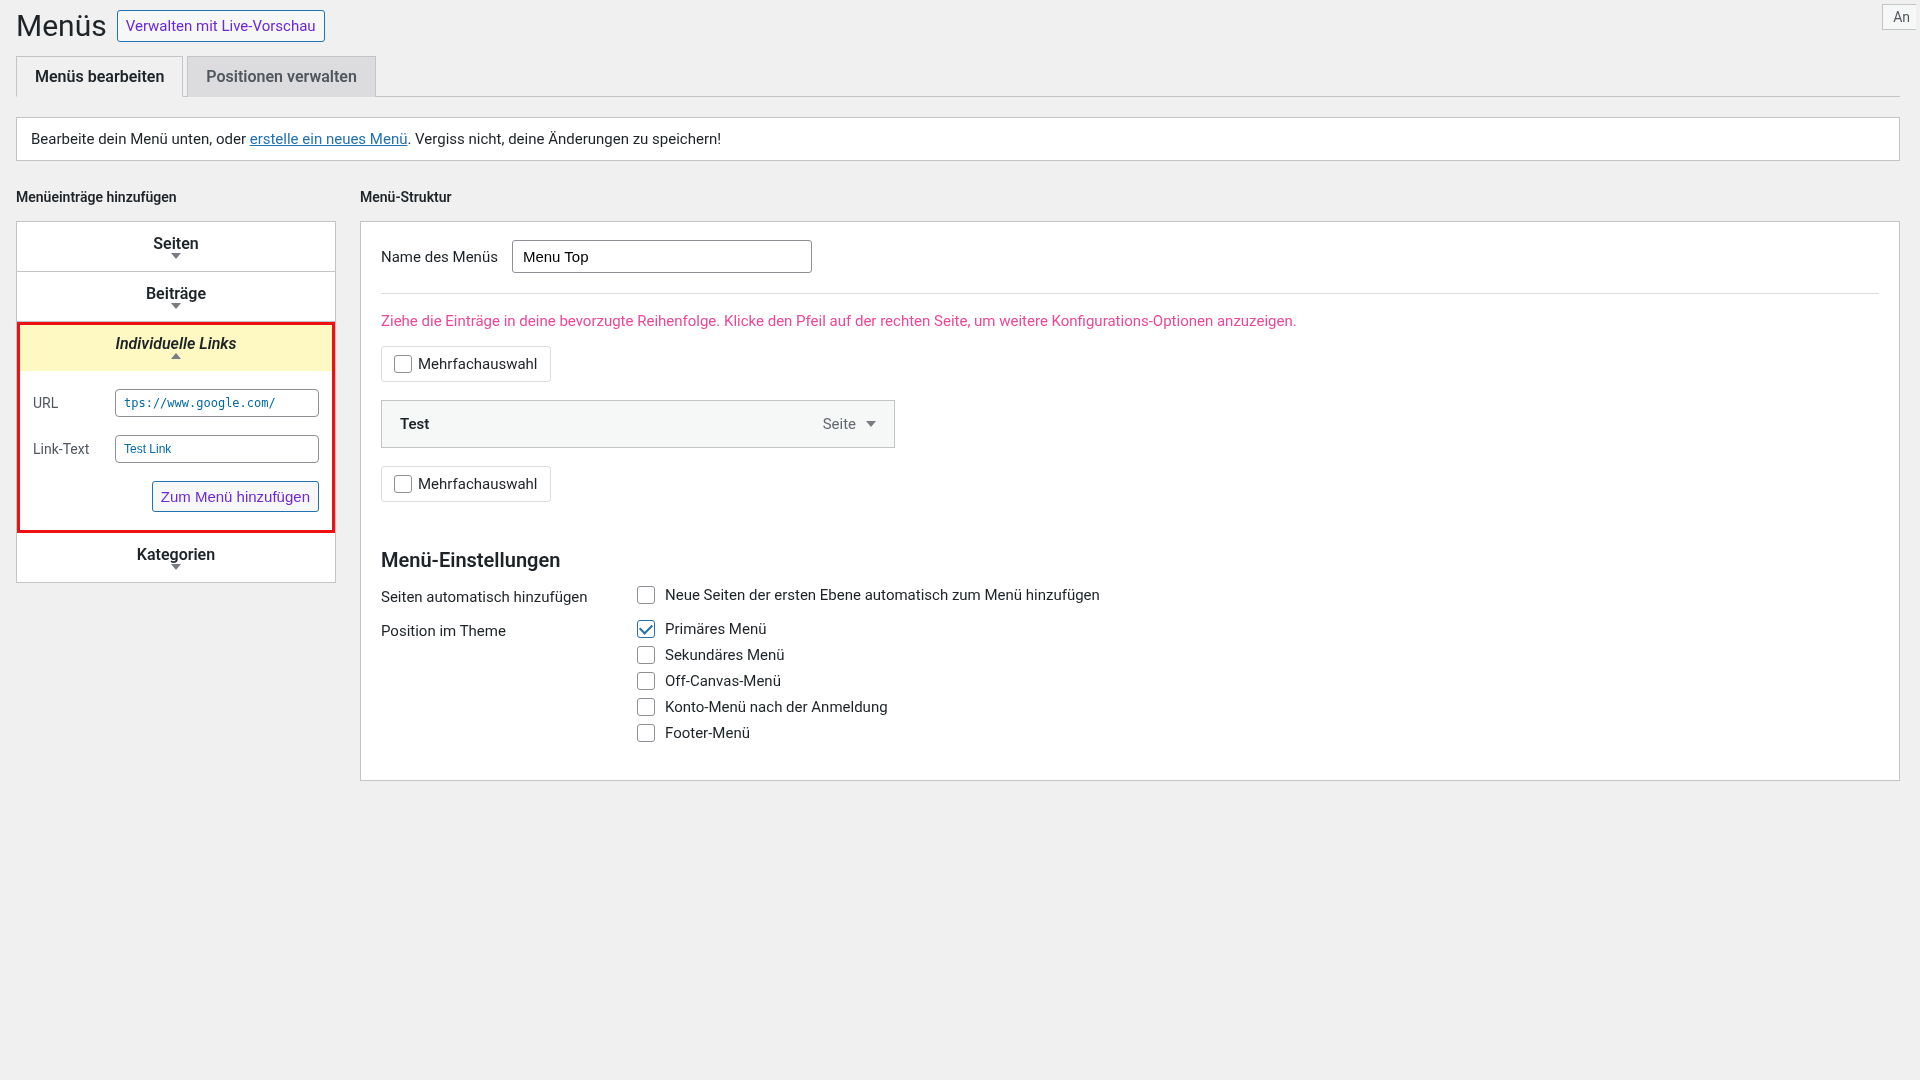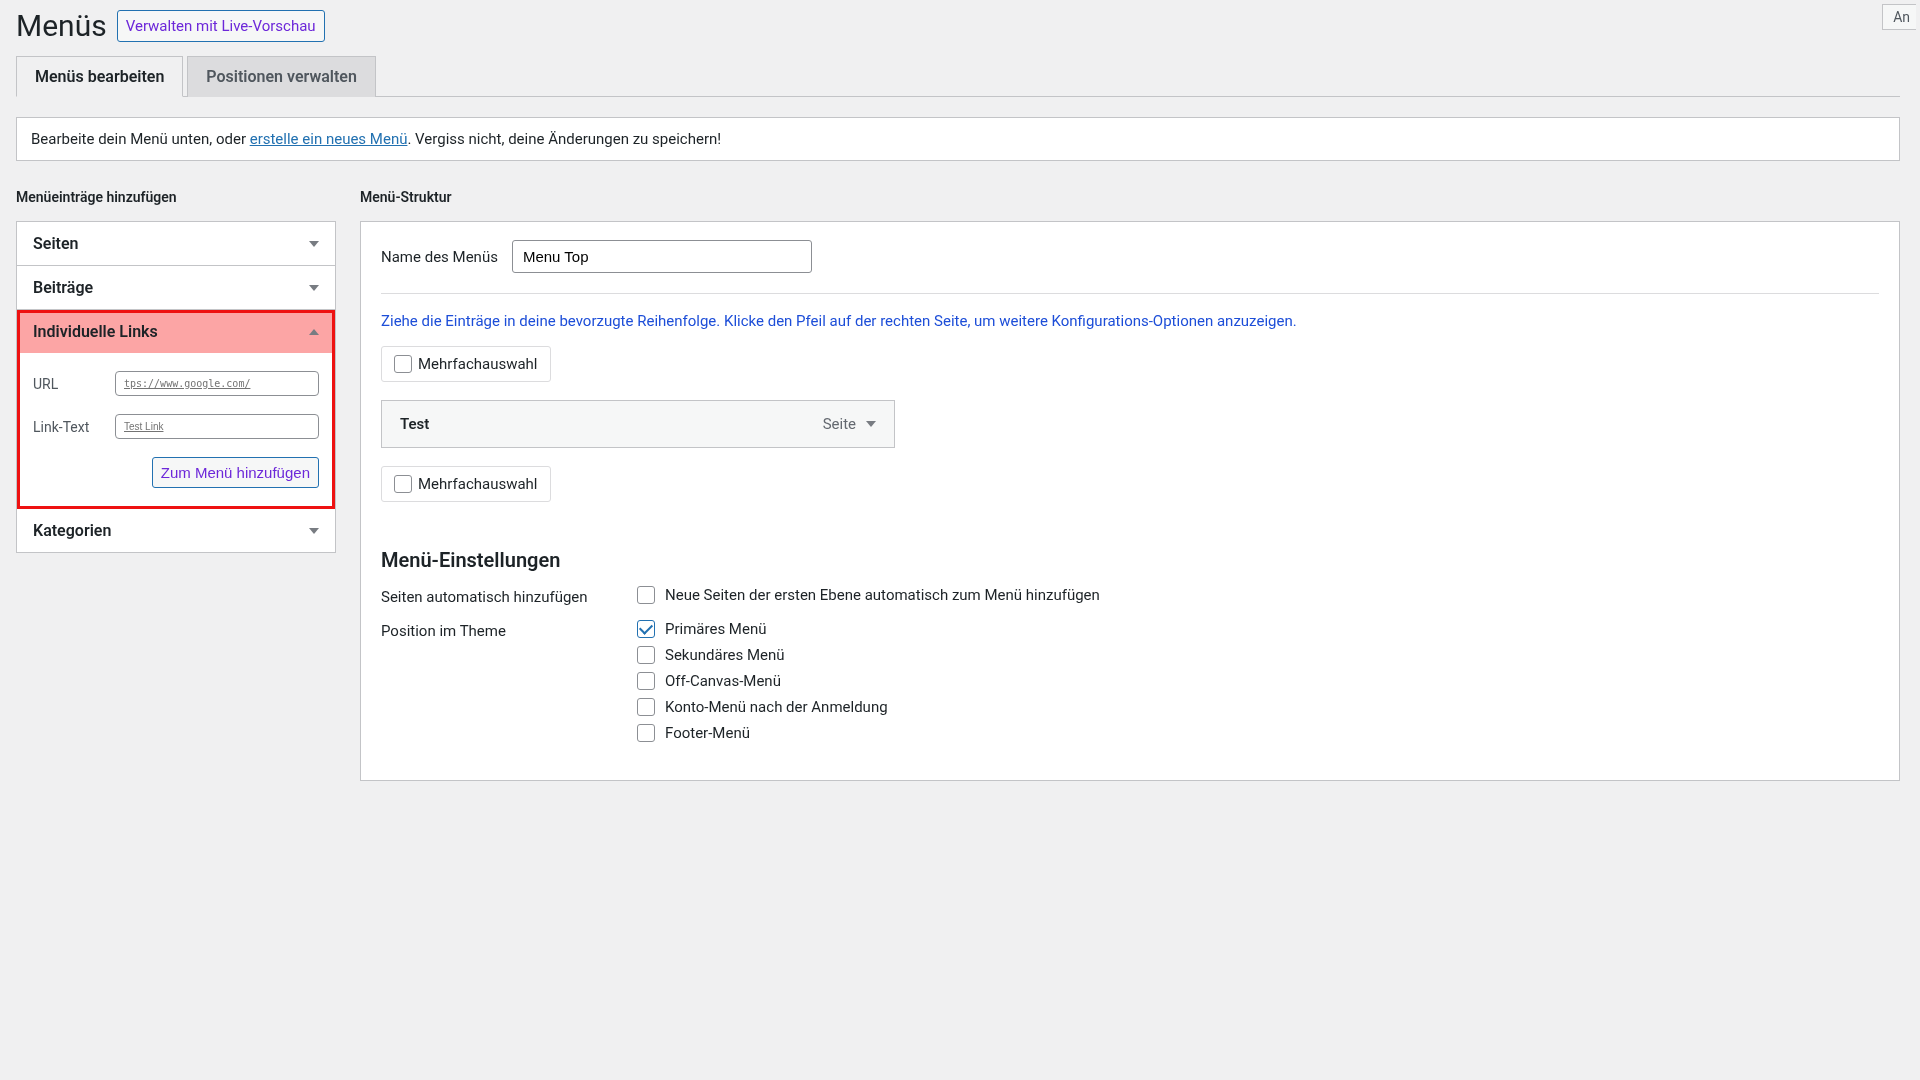--- a/index.html
+++ b/index.html
@@ -60,44 +60,45 @@
 .col-right { flex: 1; }
 h2.section-h { font-size: 14px; font-weight: 600; margin-bottom: 16px; color: #1d2327; }
 
 .metabox-holder { border: 1px solid #c3c4c7; background: #fff; }
 .postbox { border-bottom: 1px solid #c3c4c7; }
 .postbox:last-child { border-bottom: none; }
 .postbox-header {
   display: flex; justify-content: space-between; align-items: center;
   padding: 12px 16px; font-size: 16px; font-weight: 600; cursor: pointer;
   background: #fff;
-}
-.postbox.open .postbox-header { background: #fca5a5; }
+  flex-direction: column;
+}
+.postbox.open .postbox-header { background: #fef9c3; font-style: italic; }
 .postbox.highlight-red { outline: 3px solid #e11; outline-offset: -3px; }
 .tri { width: 0; height: 0; display: inline-block; }
 .tri.down { border-left: 5px solid transparent; border-right: 5px solid transparent; border-top: 6px solid #787c82; }
 .tri.up { border-left: 5px solid transparent; border-right: 5px solid transparent; border-bottom: 6px solid #787c82; }
 .postbox-body { padding: 18px 16px 20px; }
 .form-row { display: flex; align-items: center; gap: 12px; margin-bottom: 18px; }
 .form-row label { width: 70px; color: #50575e; font-size: 14px; }
 .form-row input[type=text] {
   flex: 1; border: 1px solid #8c8f94; border-radius: 4px;
-  padding: 6px 8px; font-size: 10px; color: #737373; text-decoration: underline;
+  padding: 6px 8px; font-size: 12px; color: #0369a1;
 }
 .form-row input.mono { font-family: Menlo, monospace; }
 .actions-right { text-align: right; }
 
 .menu-panel { border: 1px solid #c3c4c7; background: #fff; padding: 18px 20px 24px; }
 .name-row { display: flex; align-items: center; gap: 14px; padding-bottom: 20px; border-bottom: 1px solid #dcdcde; margin-bottom: 18px; }
 .name-row label { font-size: 15px; color: #1d2327; }
 .name-row input {
   width: 300px; border: 1px solid #8c8f94; border-radius: 3px;
   padding: 7px 10px; font-size: 15px;
 }
-.hint { font-size: 15px; color: #1d4ed8; margin-bottom: 16px; }
+.hint { font-size: 15px; color: #ec4899; margin-bottom: 16px; }
 .chk-line {
   display: inline-flex; align-items: center; gap: 6px;
   border: 1px solid #dcdcde; border-radius: 3px;
   padding: 8px 12px; font-size: 15px; color: #1d2327;
   margin-bottom: 18px; background: #fff;
 }
 .chkbox {
   width: 18px; height: 18px; border: 1px solid #8c8f94; border-radius: 3px;
   background: #fff; display: inline-flex; align-items: center; justify-content: center;
   flex-shrink: 0;

